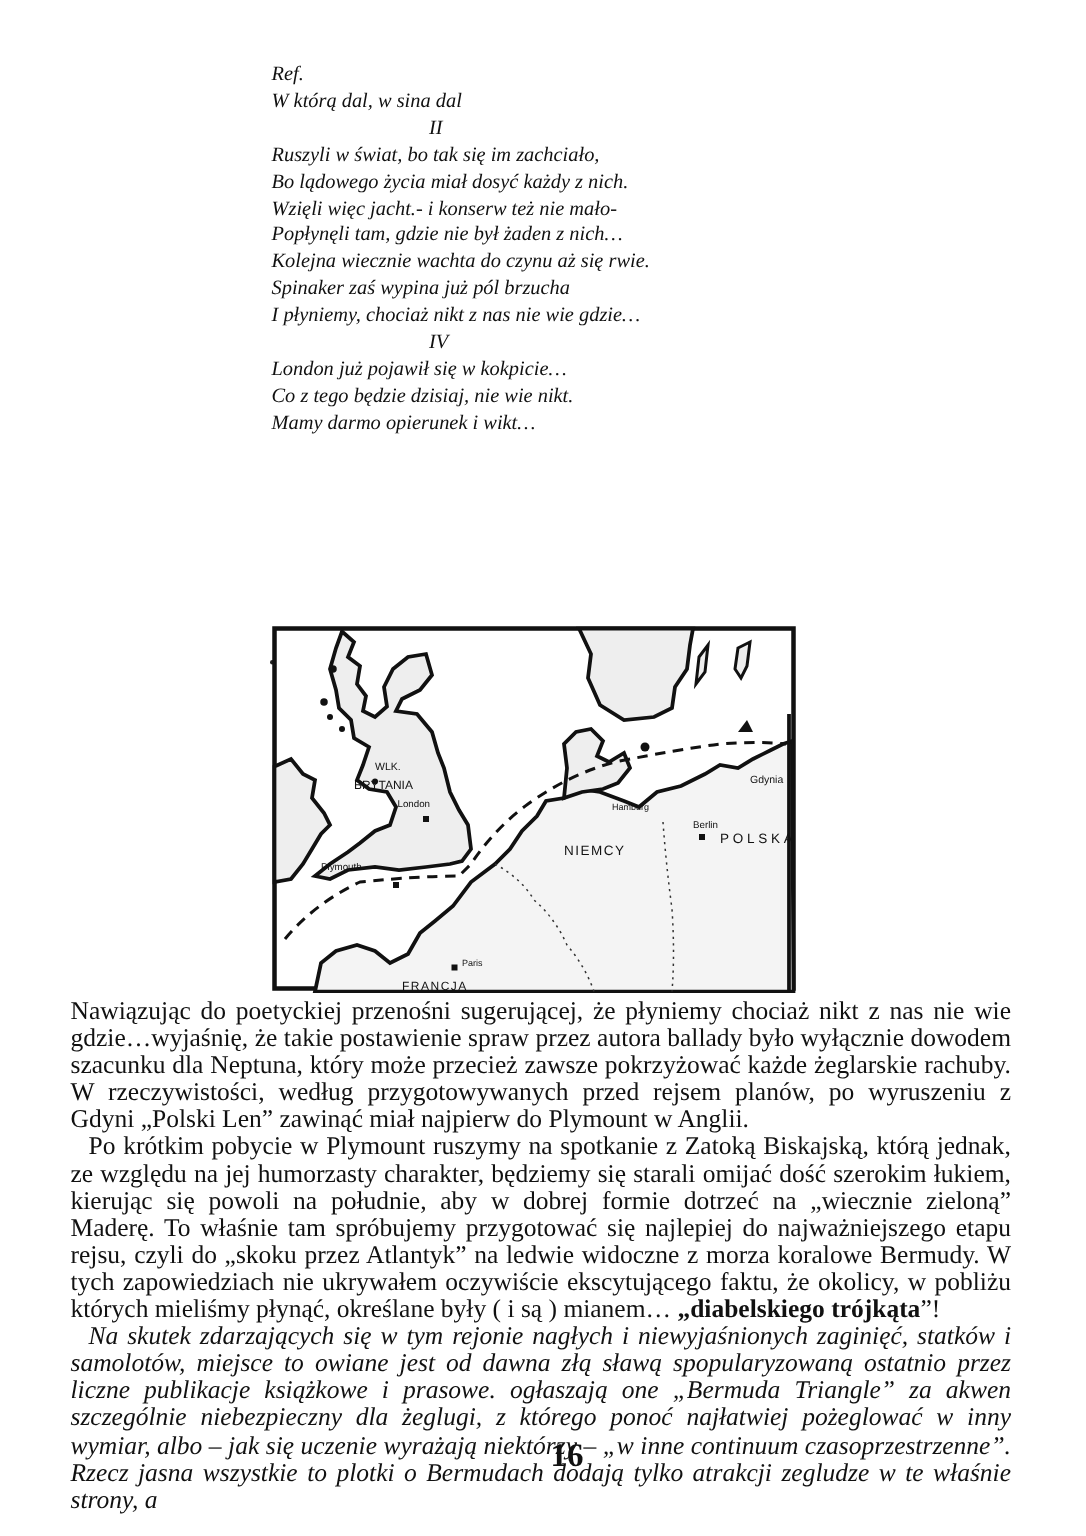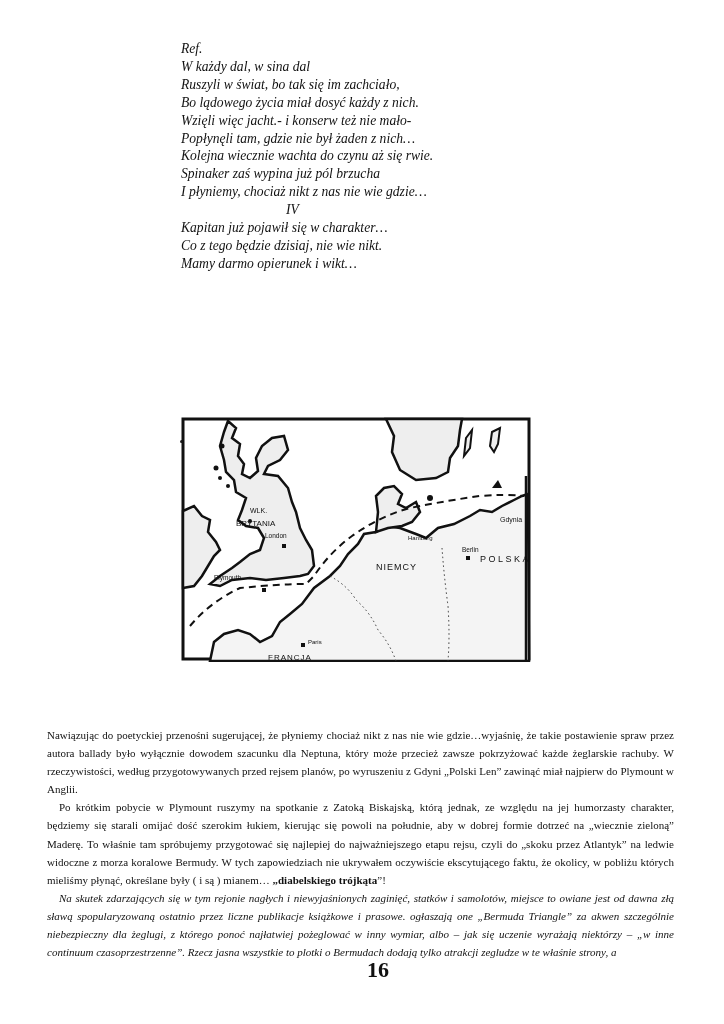--- a/index.html
+++ b/index.html
@@ -4,45 +4,46 @@
 <style>
   html, body { margin:0; padding:0; background:#ffffff; }
   body { width:724px; height:1024px; position:relative; overflow:hidden; color:#111; }
   .poem { position:absolute; left:181px; top:40px; width:320px;
           font-family:"Liberation Serif", serif; font-style:italic; font-size:13.6px; line-height:17.9px; }
   .poem .line { white-space:nowrap; }
   .poem .num { padding-left:105px; }
   .mapwrap { position:absolute; left:180px; top:416px; width:352px; height:246px; }
   .mapwrap svg { width:100%; height:100%; }
   .dot { position:absolute; left:180px; top:440px; width:3px; height:3px; background:#222; border-radius:50%; }
-  .prose { position:absolute; left:47px; top:726px; width:627px;
-           font-family:"Liberation Serif", serif; font-size:11px; line-height:18.1px; text-align:justify; }
+  .prose { position:absolute; left:47px; top:665px; width:627px;
+           font-family:"Liberation Serif", serif; font-size:17px; line-height:18.1px; text-align:justify; }
   .prose p { margin:0; }
   .prose p.ind { text-indent:12px; }
   .prose p.it { font-style:italic; }
   .prose b { font-weight:bold; }
   .pagenum { position:absolute; left:0; width:724px; top:957px; text-align:center;
              font-family:"Liberation Serif", serif; font-weight:bold; font-size:22px;margin-left:16px; }
   .maplbl { font-family:"Liberation Sans", sans-serif; fill:#111; }
 </style>
 </head>
 <body>
 
 <div class="poem" id="poem">
     <div class="line">Ref.</div>
-    <div class="line">W każdy dal, w sina dal</div>
+    <div class="line">W którą dal, w sina dal</div>
+    <div class="line num">II</div>
     <div class="line">Ruszyli w świat, bo tak się im zachciało,</div>
     <div class="line">Bo lądowego życia miał dosyć każdy z nich.</div>
     <div class="line">Wzięli więc jacht.- i konserw też nie mało-</div>
     <div class="line">Popłynęli tam, gdzie nie był żaden z nich…</div>
     <div class="line">Kolejna wiecznie wachta do czynu aż się rwie.</div>
     <div class="line">Spinaker zaś wypina już pól brzucha</div>
     <div class="line">I płyniemy, chociaż nikt z nas nie wie gdzie…</div>
     <div class="line num">IV</div>
-    <div class="line">Kapitan już pojawił się w charakter…</div>
+    <div class="line">London już pojawił się w kokpicie…</div>
     <div class="line">Co z tego będzie dzisiaj, nie wie nikt.</div>
     <div class="line">Mamy darmo opierunek i wikt…</div>
   </div>
 
 <div class="dot"></div>
 
 <div class="mapwrap">
   <svg viewBox="0 0 352 246" xmlns="http://www.w3.org/2000/svg">
 
     <rect x="3" y="3" width="346" height="240" fill="#fff" stroke="#111" stroke-width="3"></rect>

